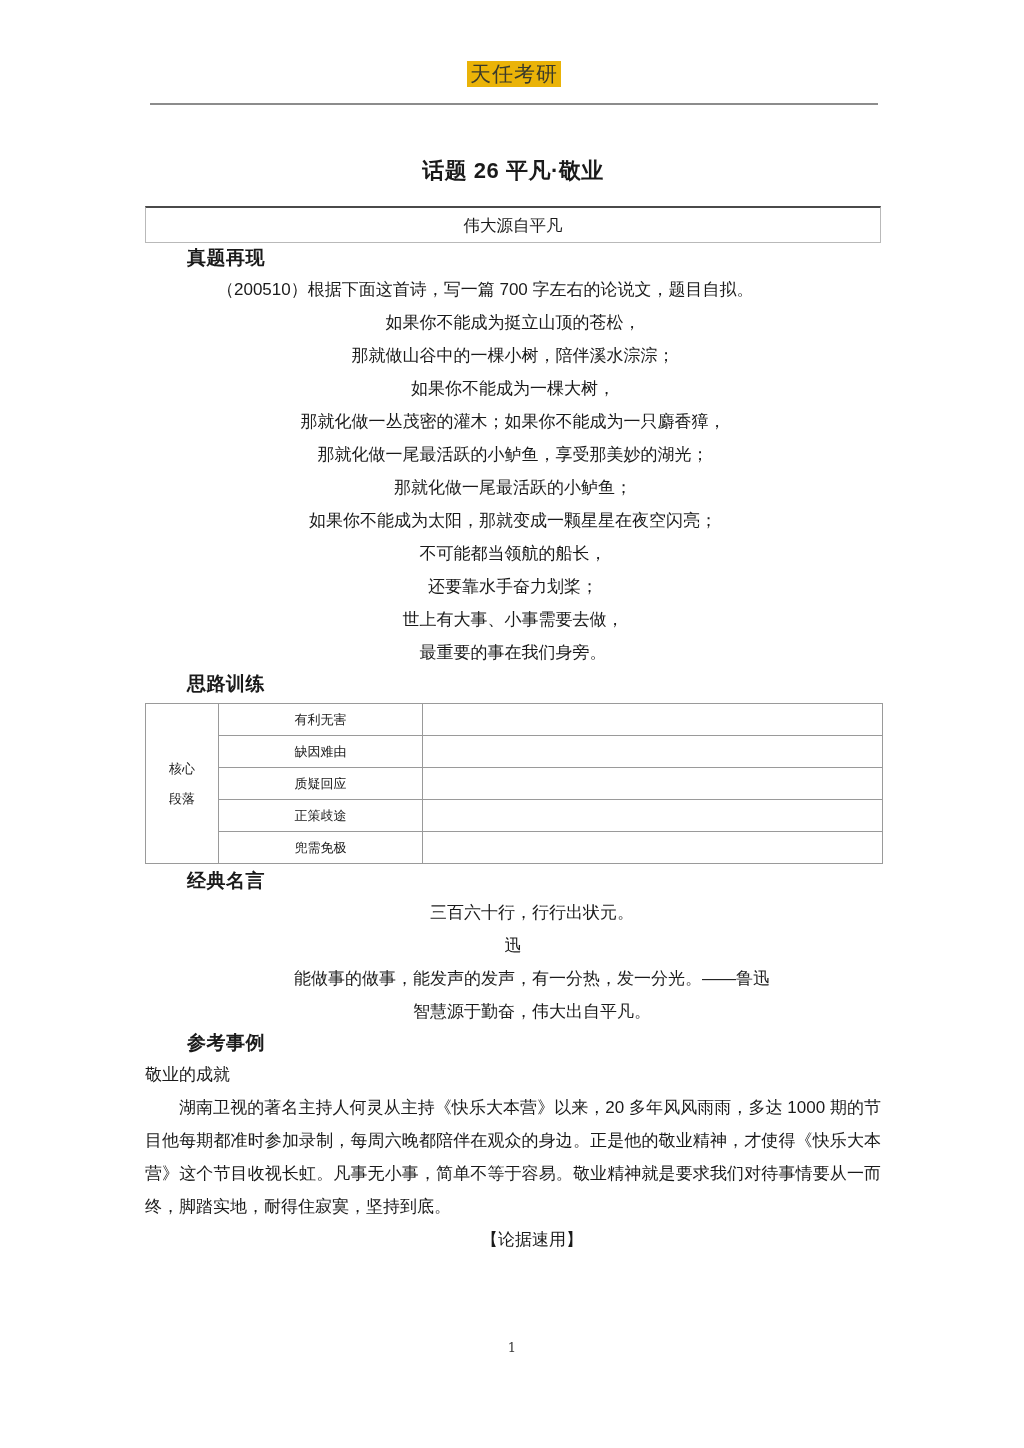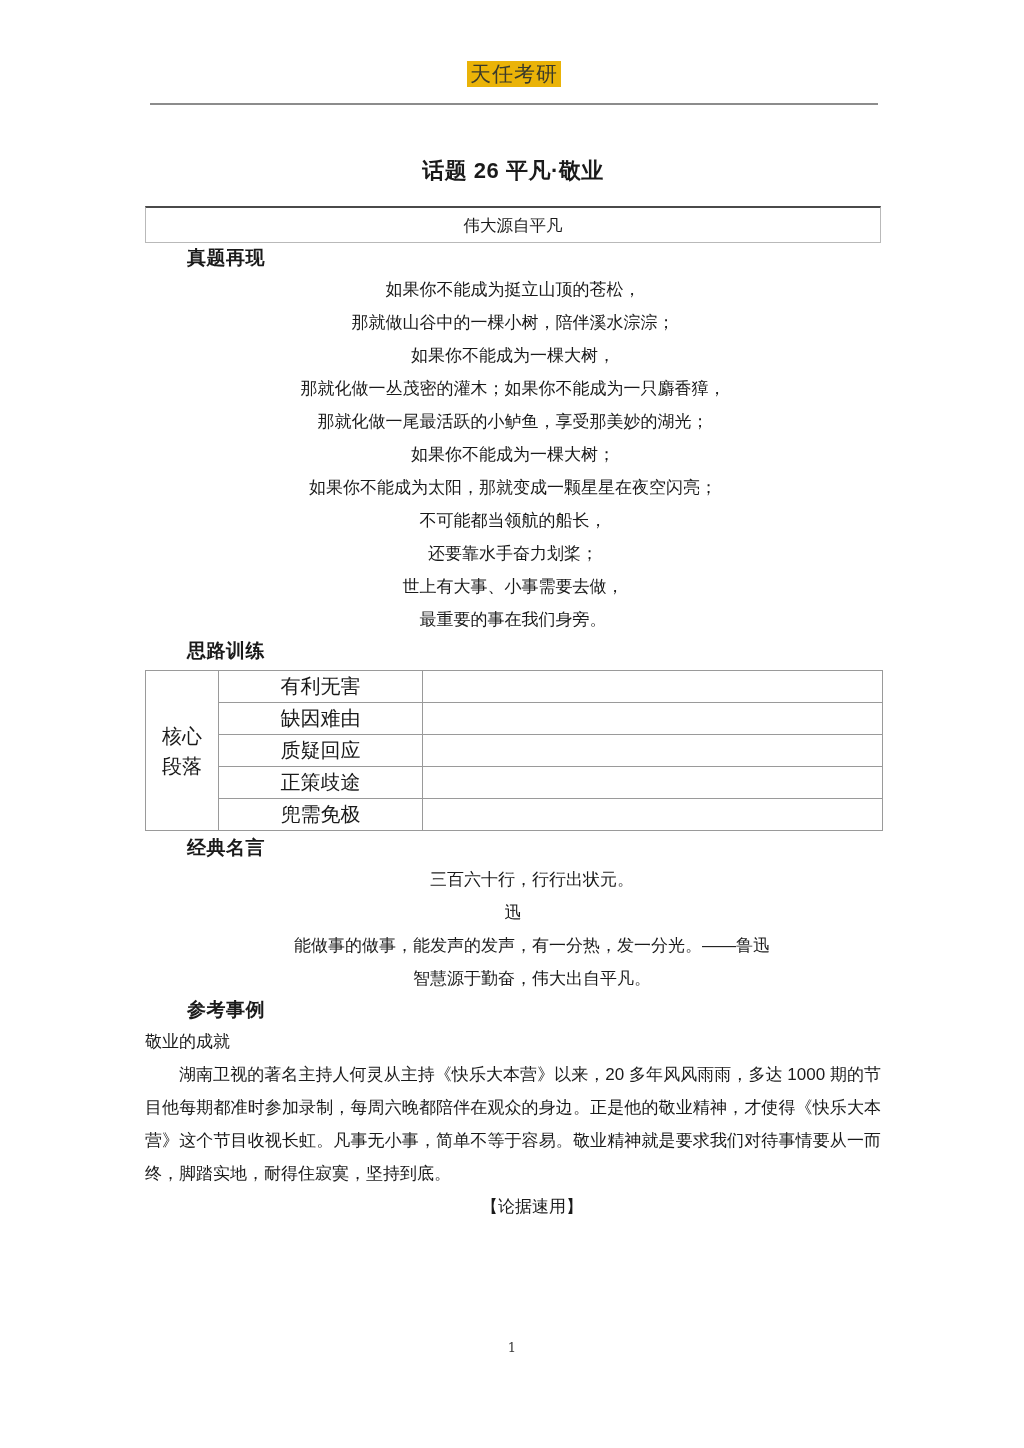--- a/index.html
+++ b/index.html
@@ -123,21 +123,21 @@
   
   .train-table {
     border-collapse: collapse;
     width: 734px;
     table-layout: fixed;
     margin: 4px 0 2px 0;
   }
   .train-table td {
     border: 1px solid #9a9a9a;
     height: 31px;
-    font-size: 20px;
+    font-size: 13px;
     text-align: center;
     vertical-align: middle;
     padding: 0;
   }
   .train-table td.col-a { width: 72px; line-height: 30px; }
   .train-table td.col-b { width: 203px; }
   .train-table td.col-c { width: 459px; }
   .col-a-inner { display: block; }
 
   
@@ -162,27 +162,28 @@
     <div class="header-rule"></div>
   </div>
 
   <div class="content">
 
     <div class="doc-title">话题 26 平凡·敬业</div>
 
     <div class="subtitle-box">伟大源自平凡</div>
 
     <div class="sec-head">真题再现</div>
+    <p class="para indent2 pad">（200510）根据下面这首诗，写一篇 700 字左右的论说文，题目自拟。</p>
 
     <p class="poem-line">如果你不能成为挺立山顶的苍松，</p>
     <p class="poem-line">那就做山谷中的一棵小树，陪伴溪水淙淙；</p>
     <p class="poem-line">如果你不能成为一棵大树，</p>
     <p class="poem-line">那就化做一丛茂密的灌木；如果你不能成为一只麝香獐，</p>
     <p class="poem-line">那就化做一尾最活跃的小鲈鱼，享受那美妙的湖光；</p>
-    <p class="poem-line">如果你不能成为一棵大树；</p>
+    <p class="poem-line">那就化做一尾最活跃的小鲈鱼；</p>
     <p class="poem-line">如果你不能成为太阳，那就变成一颗星星在夜空闪亮；</p>
     <p class="poem-line">不可能都当领航的船长，</p>
     <p class="poem-line">还要靠水手奋力划桨；</p>
     <p class="poem-line">世上有大事、小事需要去做，</p>
     <p class="poem-line">最重要的事在我们身旁。</p>
 
     <div class="sec-head">思路训练</div>
 
     <table class="train-table">
       <tbody>

